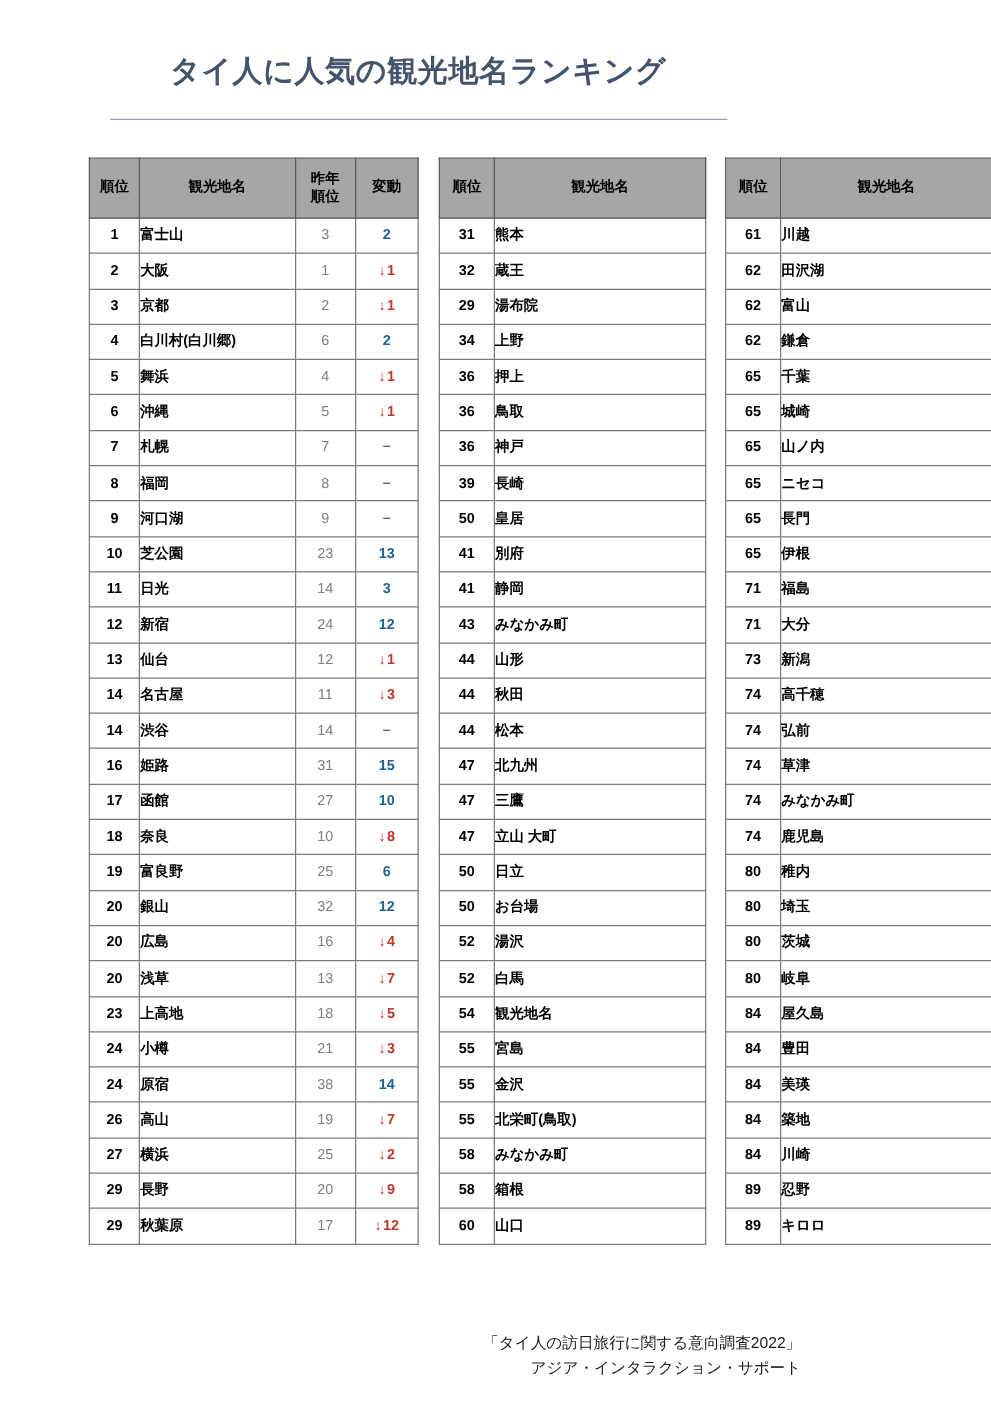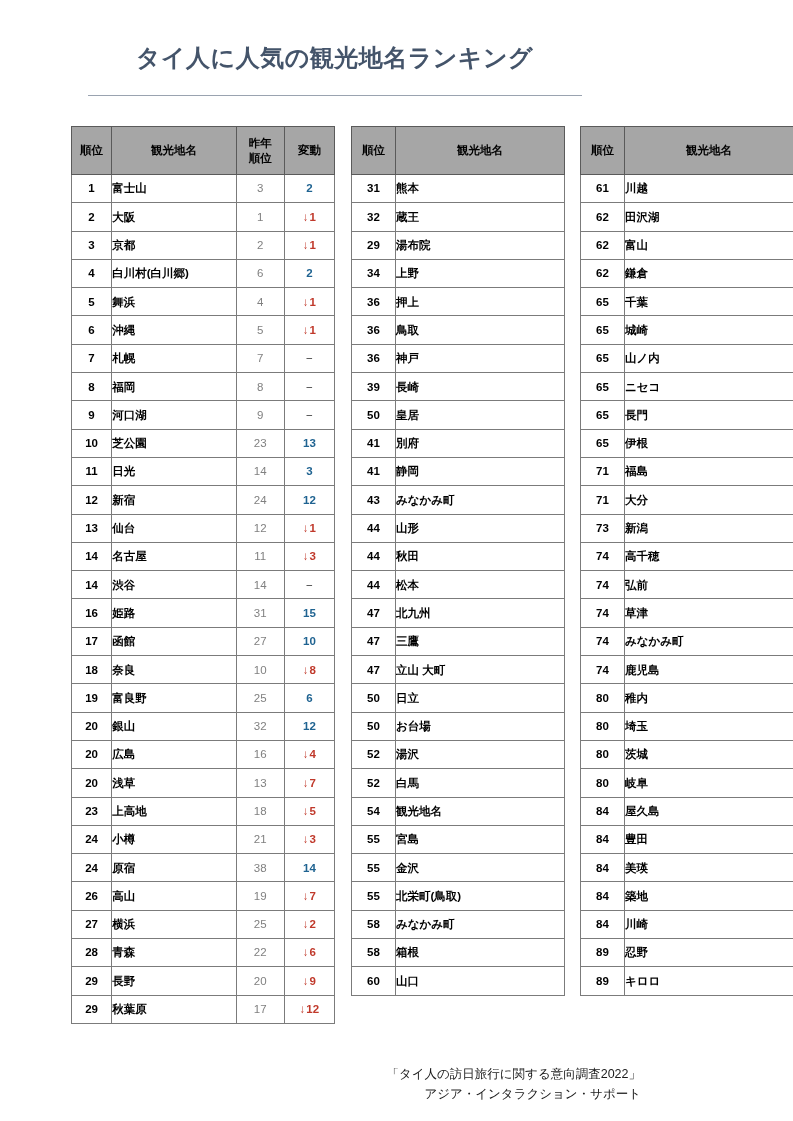--- a/index.html
+++ b/index.html
@@ -330,26 +330,20 @@
               <td class="last">19</td>
               <td class="delta down"><span class="arrow-down">↓</span><span>7</span></td>
             </tr>
             <tr>
               <td class="rank">27</td>
               <td class="name">横浜</td>
               <td class="last">25</td>
               <td class="delta down"><span class="arrow-down">↓</span><span>2</span></td>
             </tr>
             <tr>
-              <td class="rank">28</td>
-              <td class="name">青森</td>
-              <td class="last">22</td>
-              <td class="delta down"><span class="arrow-down">↓</span><span>6</span></td>
-            </tr>
-            <tr>
               <td class="rank">29</td>
               <td class="name">長野</td>
               <td class="last">20</td>
               <td class="delta down"><span class="arrow-down">↓</span><span>9</span></td>
             </tr>
             <tr>
               <td class="rank">29</td>
               <td class="name">秋葉原</td>
               <td class="last">17</td>
               <td class="delta down"><span class="arrow-down">↓</span><span>12</span></td>

